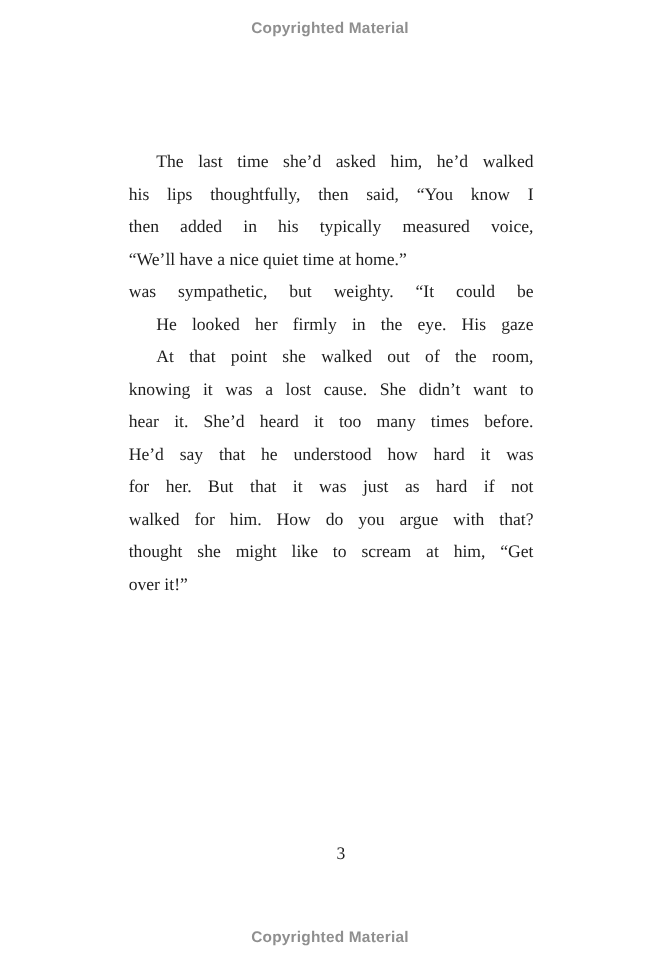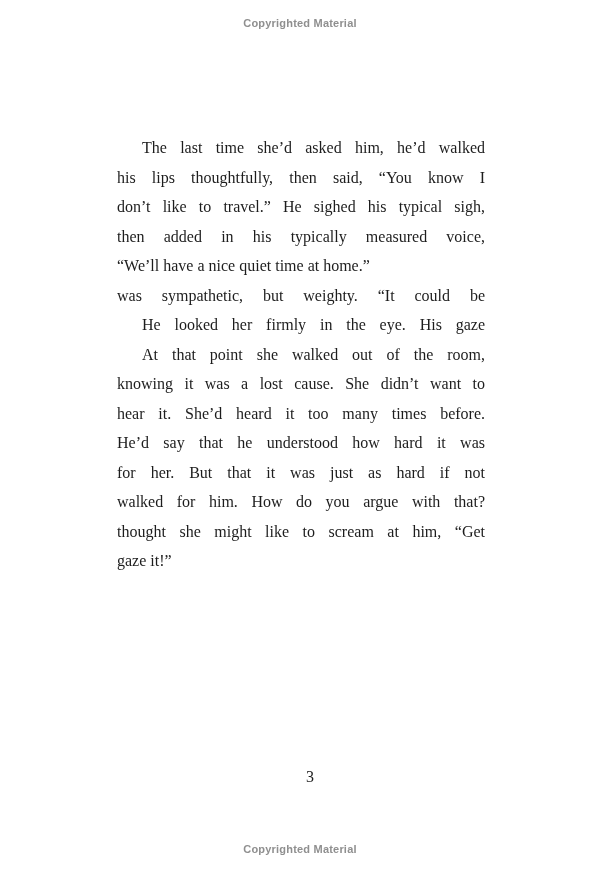--- a/index.html
+++ b/index.html
@@ -14,21 +14,21 @@
     background: var(--page-bg);
     overflow: hidden;
     position: relative;
   }
   .notice {
     position: absolute;
     left: 0;
     width: 600px;
     text-align: center;
     font-family: "Liberation Sans", sans-serif;
-    font-size: 11px;
+    font-size: 14px;
     font-weight: 700;
     color: var(--notice);
     letter-spacing: 0.2px;
   }
   .notice.top { top: 17px; }
   .notice.bottom { top: 843px; }
   .text-block {
     position: absolute;
     left: 117px;
     top: 133px;
@@ -63,35 +63,34 @@
 </style>
 </head>
 <body>
 
 <div class="notice top">Copyrighted Material</div>
 
 <div class="text-block">
     <div class="paragraph">
       <div class="line indent">The last time she’d asked him, he’d walked</div>
       <div class="line">his lips thoughtfully, then said, “You know I</div>
-      <div class="line">don’t like to travel.” He sighed his typical sigh,</div>
       <div class="line">then added in his typically measured voice,</div>
       <div class="line last">“We’ll have a nice quiet time at home.”</div>
     </div>
     <div class="paragraph">
       <div class="line">was sympathetic, but weighty. “It could be</div>
       <div class="line indent">He looked her firmly in the eye. His gaze</div>
     </div>
     <div class="paragraph">
       <div class="line indent">At that point she walked out of the room,</div>
       <div class="line">knowing it was a lost cause. She didn’t want to</div>
       <div class="line">hear it. She’d heard it too many times before.</div>
       <div class="line">He’d say that he understood how hard it was</div>
       <div class="line">for her. But that it was just as hard if not</div>
       <div class="line">walked for him. How do you argue with that?</div>
       <div class="line">thought she might like to scream at him, “Get</div>
-      <div class="line last">gaze it!”</div>
+      <div class="line last">over it!”</div>
     </div>
   </div>
 
 <div class="page-number">3</div>
 
 <div class="notice bottom">Copyrighted Material</div>
 
 </body></html>

